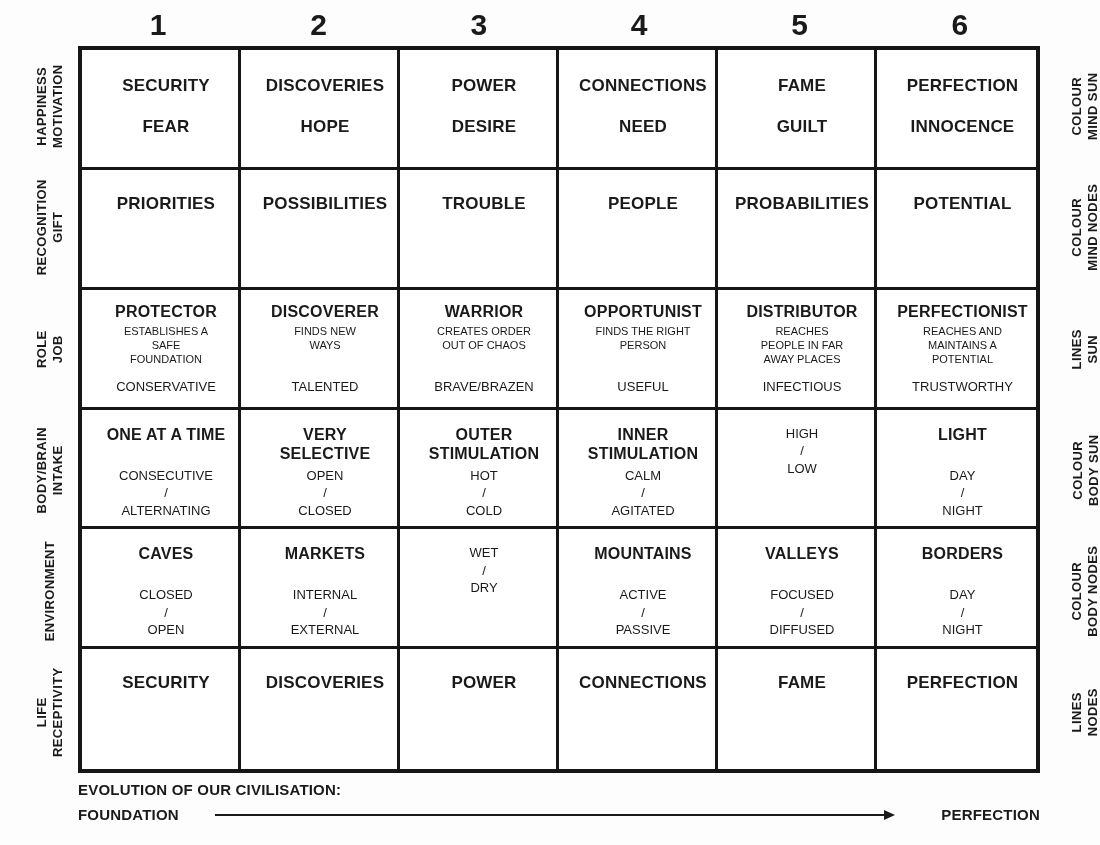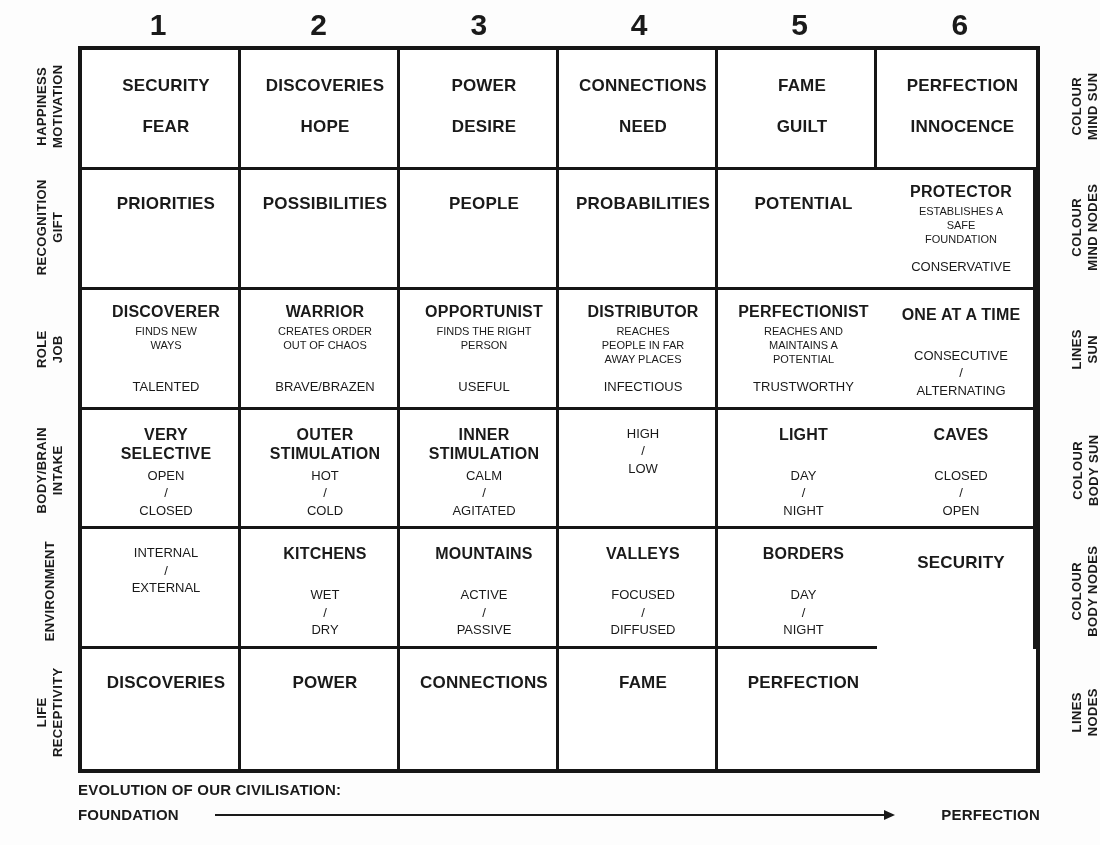--- a/index.html
+++ b/index.html
@@ -132,20 +132,23 @@
         <div class="ct">PERFECTION</div>
         <div class="cb">INNOCENCE</div>
       </div>
       <div class="cell single">
         <div class="ct">PRIORITIES</div>
       </div>
       <div class="cell single">
         <div class="ct">POSSIBILITIES</div>
       </div>
       <div class="cell single">
+        <div class="ct">TROUBLE</div>
+      </div>
+      <div class="cell single">
         <div class="ct">PEOPLE</div>
       </div>
       <div class="cell single">
         <div class="ct">PROBABILITIES</div>
       </div>
       <div class="cell single lastcol">
         <div class="ct">POTENTIAL</div>
       </div>
       <div class="cell role">
         <div class="ct">PROTECTOR</div>
@@ -261,30 +264,30 @@
         <div class="ctitle-block">
           <div class="ct">CAVES</div>
         </div>
         <div class="cvalues">
           <div>CLOSED</div>
           <div>/</div>
           <div>OPEN</div>
         </div>
       </div>
       <div class="cell pair">
+        <div class="ctitle-block">
+          <div class="ct">MARKETS</div>
+        </div>
         <div class="cvalues">
           <div>INTERNAL</div>
           <div>/</div>
           <div>EXTERNAL</div>
         </div>
       </div>
       <div class="cell pair">
-        <div class="ctitle-block">
-          <div class="ct">KITCHENS</div>
-        </div>
         <div class="cvalues">
           <div>WET</div>
           <div>/</div>
           <div>DRY</div>
         </div>
       </div>
       <div class="cell pair">
         <div class="ctitle-block">
           <div class="ct">MOUNTAINS</div>
         </div>

